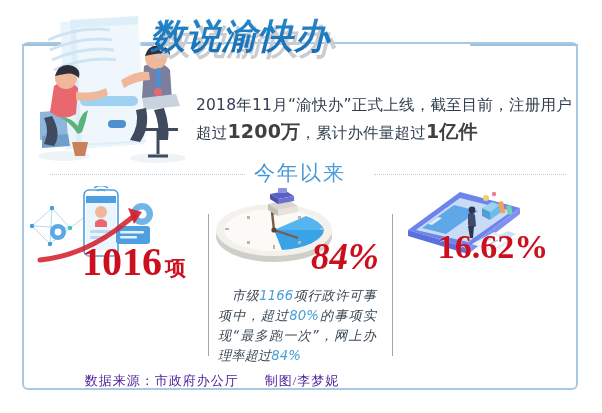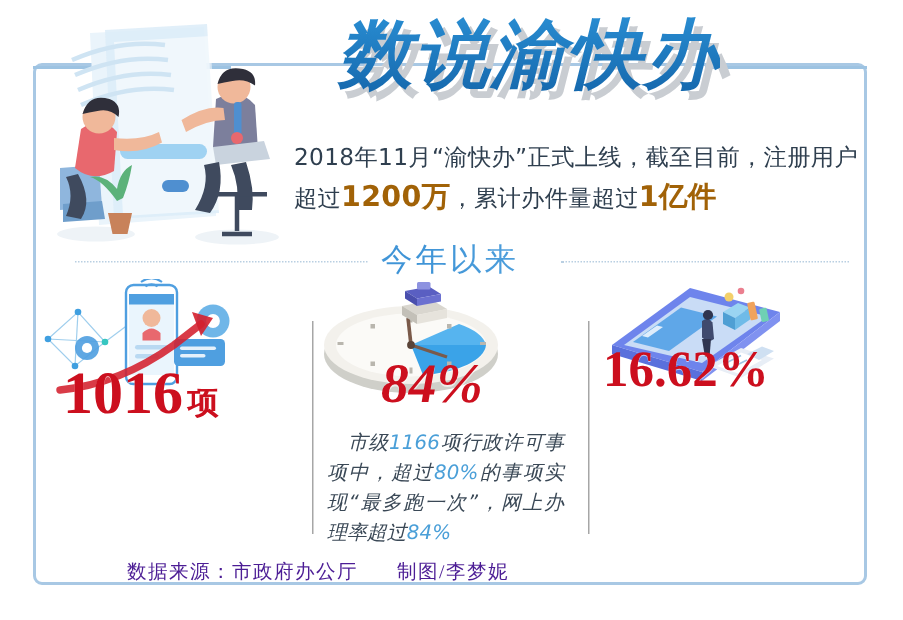--- a/index.html
+++ b/index.html
@@ -43,25 +43,25 @@
     left: 150px;
     top: 6px;
     width: 330px;
     height: 66px;
     z-index: 40;
   }
   .title-shadow, .title-main {
     position: absolute;
     left: 0; top: 0;
     width: 330px;
-    font-size: 50px;
+    font-size: 35px;
     font-weight: bold;
     font-style: italic;
     letter-spacing: 1px;
-    text-align: right;
+    text-align: left;
     font-family: "DejaVu Sans", "Liberation Sans", sans-serif;
     line-height: 60px;
     white-space: nowrap;
   }
   .title-shadow { color: #c9cdd2; left: 5px; top: 6px; }
   .title-main {
     color: #1f7ec4;
     background: linear-gradient(180deg, #2a8fd4 0%, #1466ab 100%);
     -webkit-background-clip: text;
     background-clip: text;
@@ -96,21 +96,21 @@
     top: 92px;
     width: 376px;
     font-size: 15.5px;
     line-height: 26px;
     color: #2f3f4f;
     letter-spacing: 0.2px;
     text-align: justify;
     font-family: "DejaVu Sans", "Liberation Sans", sans-serif;
   }
   .intro .red {
-    color: #a16207;
+    color: #404040;
     font-weight: bold;
     font-size: 19px;
   }
 
   
   .banner {
     position: absolute;
     left: 22px;
     top: 158px;
     width: 556px;
@@ -173,21 +173,21 @@
 
   .col-illo {
     position: relative;
     width: 100%;
     height: 72px;
   }
 
   .bignum {
     position: absolute;
     width: 100%;
-    text-align: left;
+    text-align: center;
     color: #cc0f1e;
     font-weight: bold;
     font-family: "Liberation Serif", "DejaVu Serif", serif;
     line-height: 1;
     z-index: 25;
     text-shadow: 0 1px 0 rgba(255,255,255,0.6);
   }
   .bignum .unit {
     font-size: 0.52em;
     margin-left: 3px;

